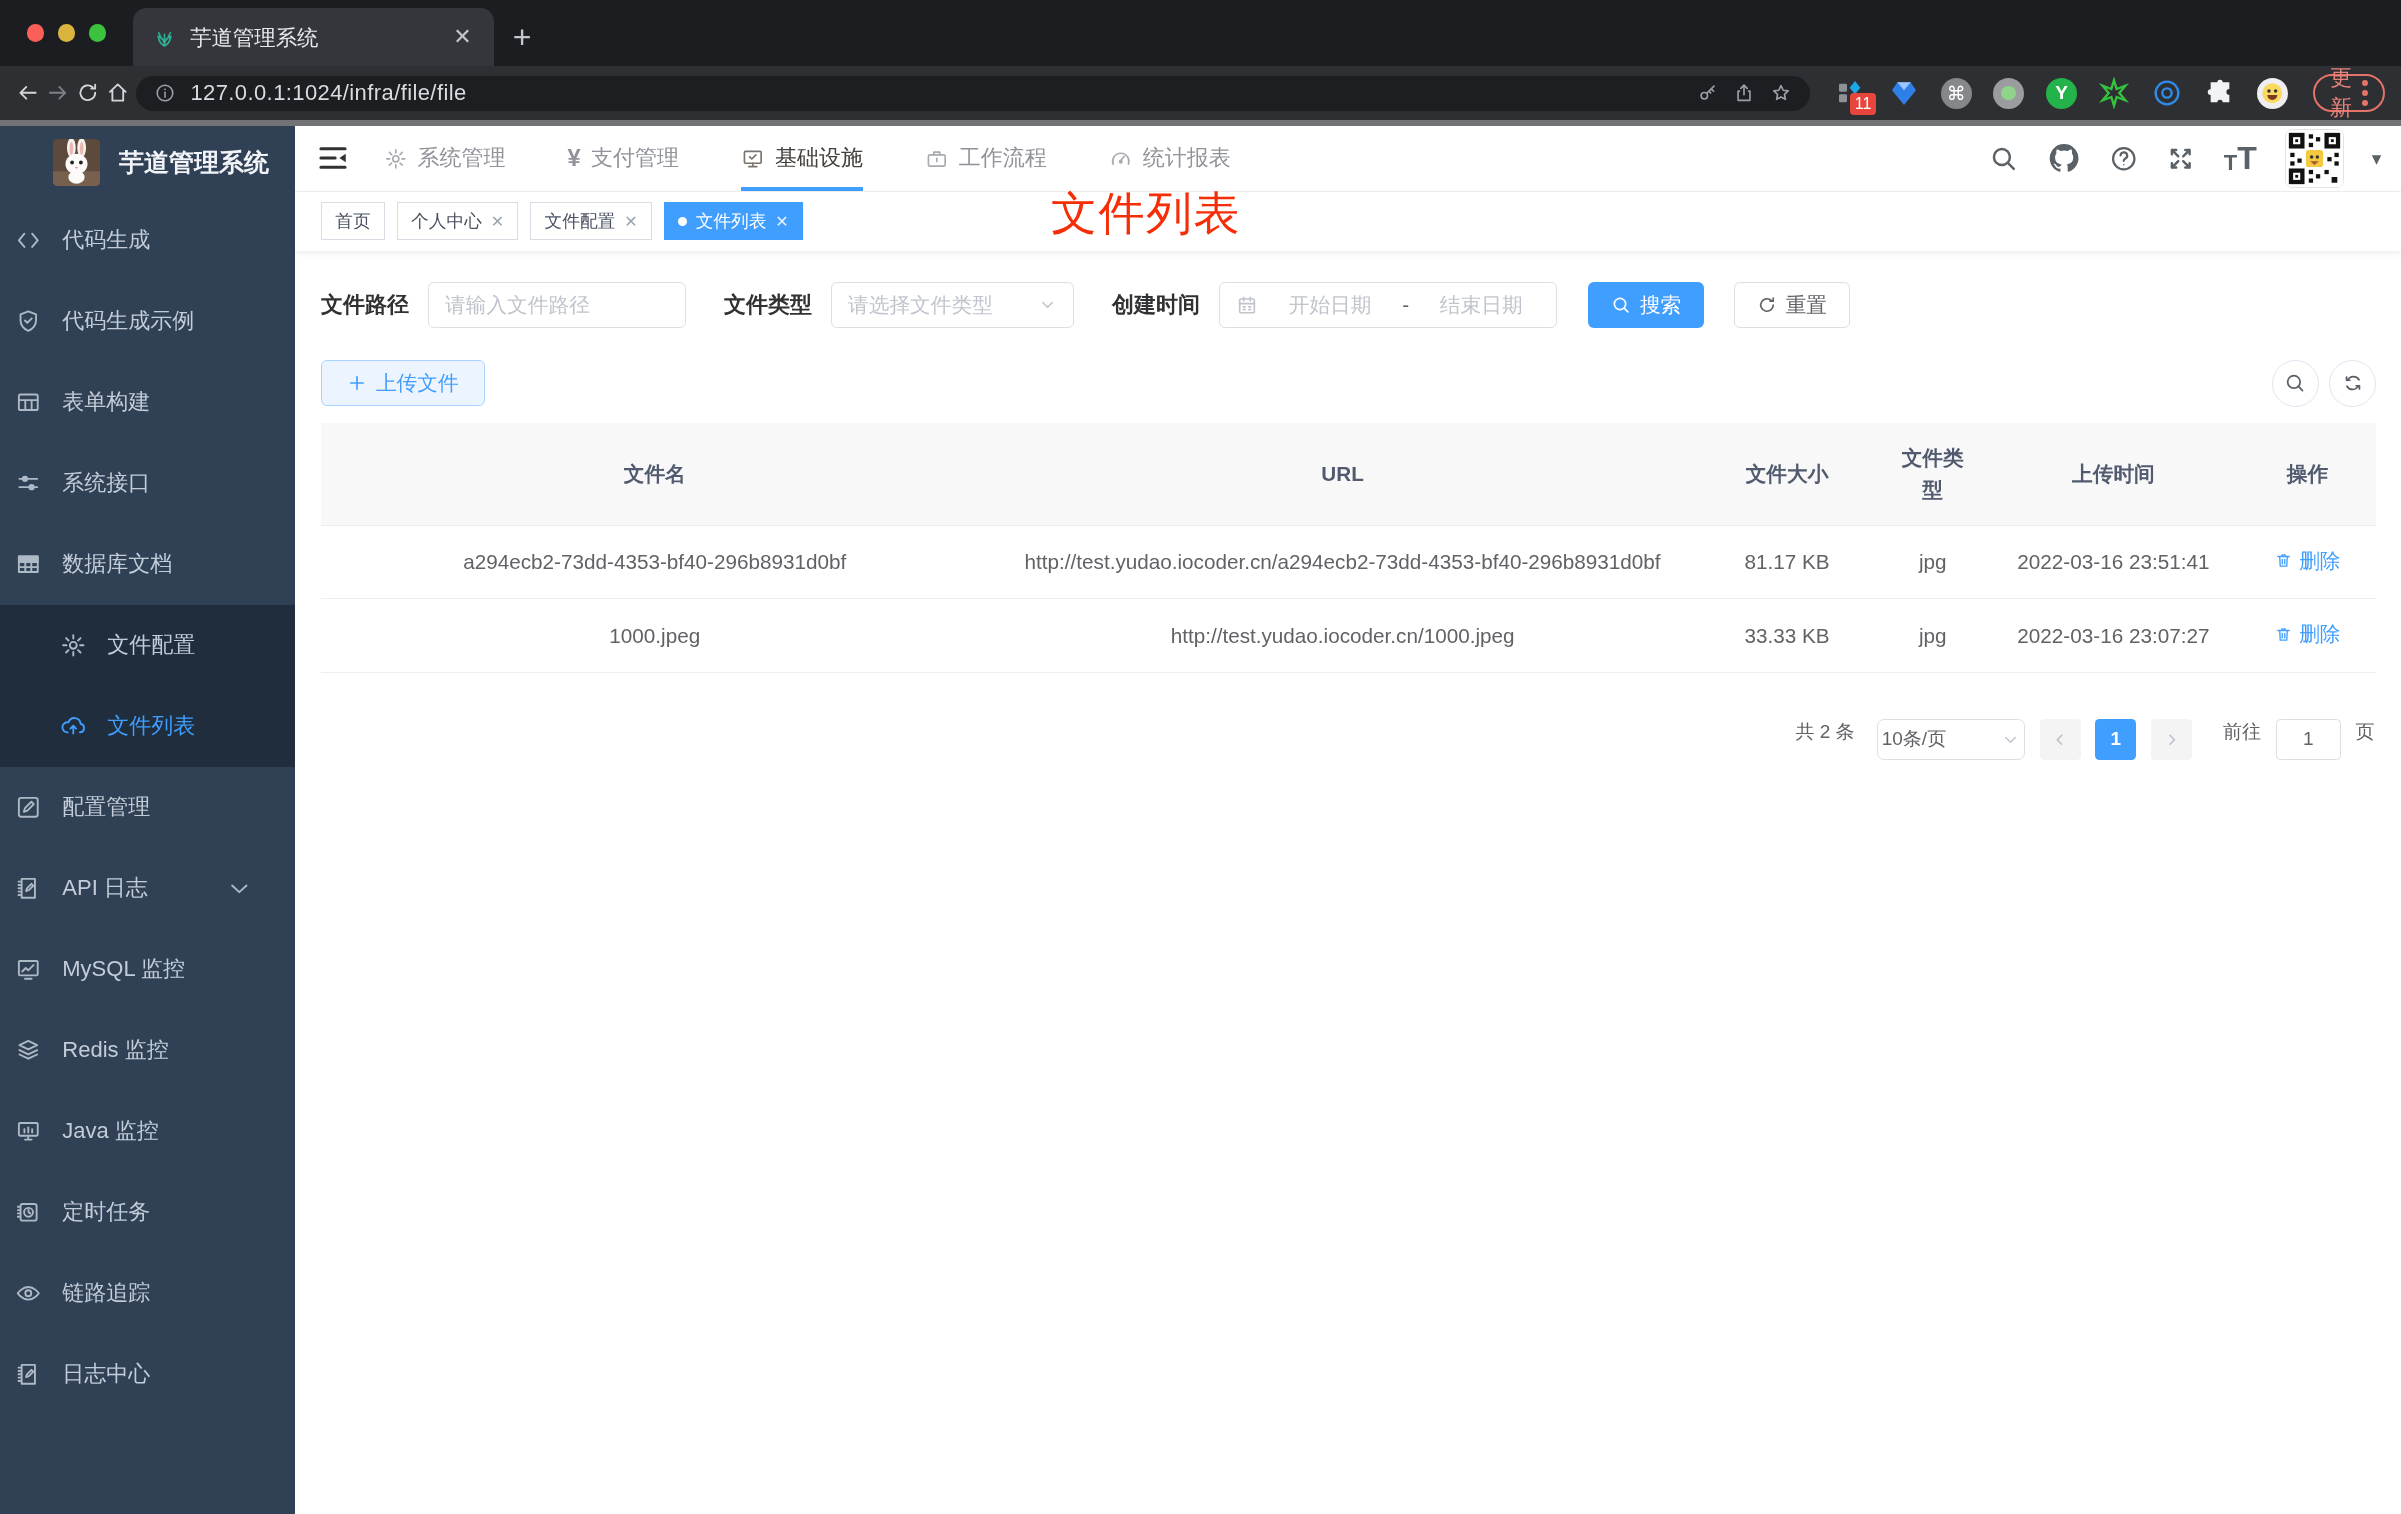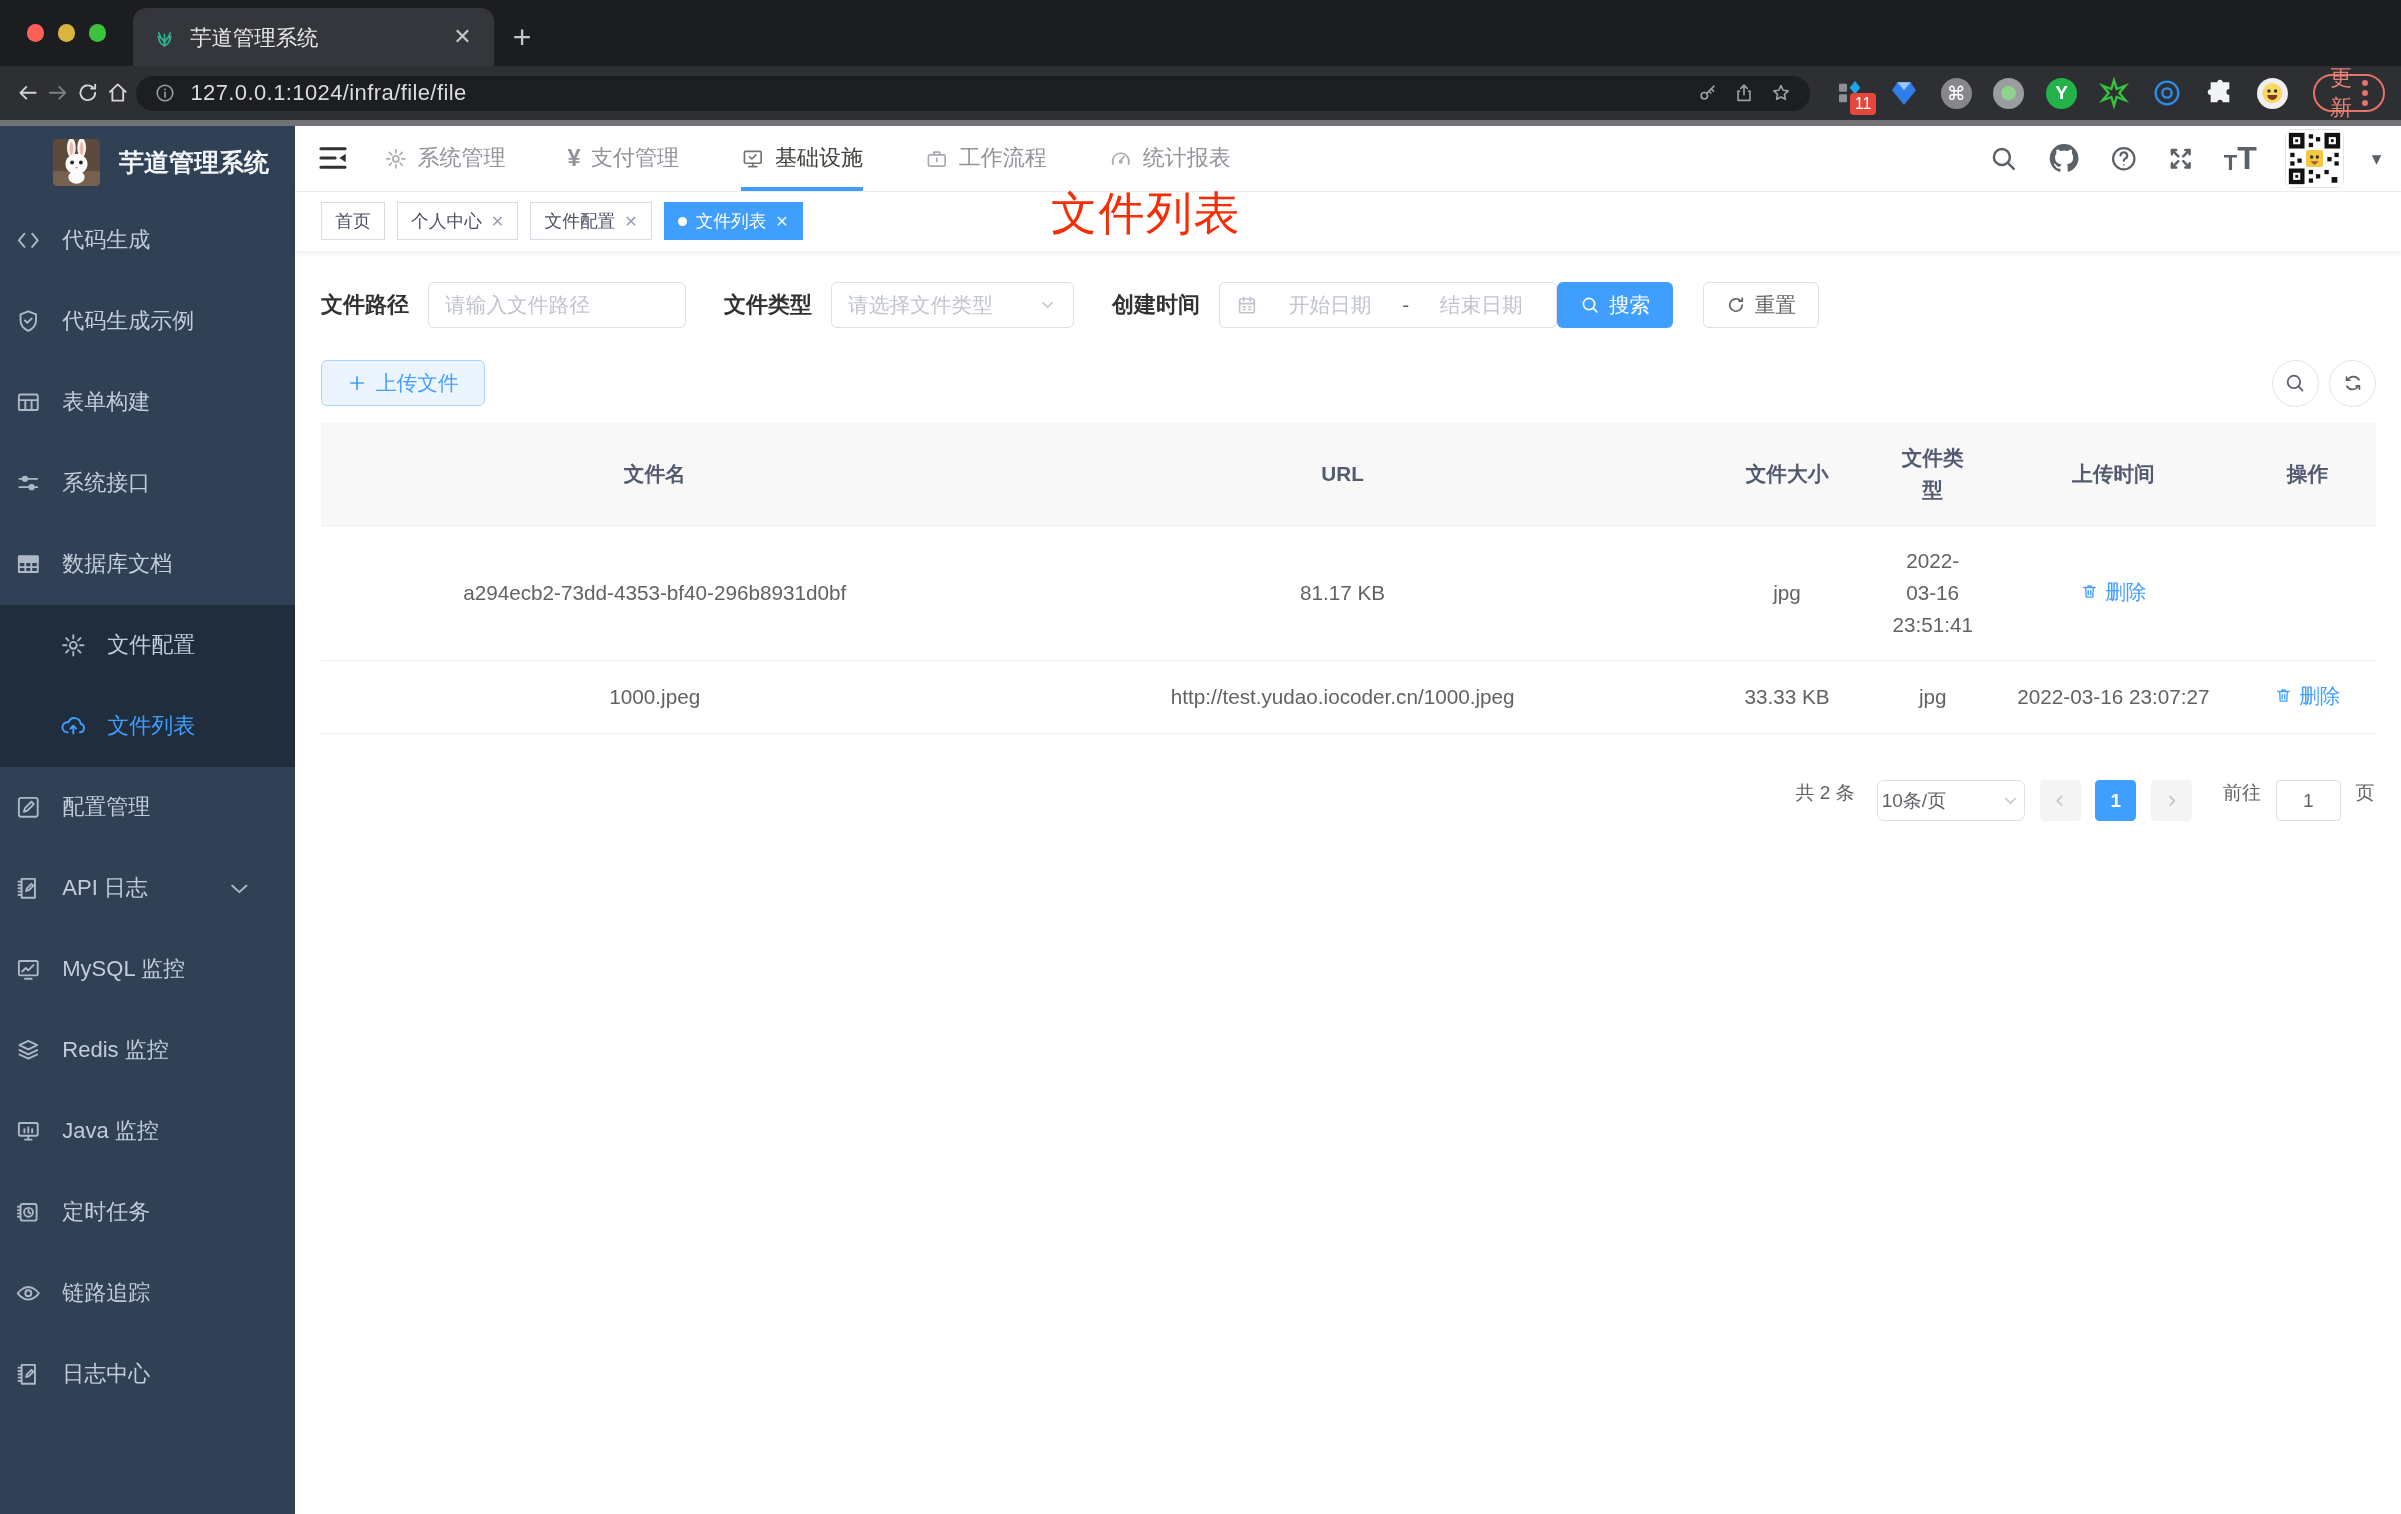--- a/index.html
+++ b/index.html
@@ -78,21 +78,21 @@
   .content{flex:1;padding:31px 26px 0 26px;position:relative}
   .filters{display:flex;align-items:center;height:46px;gap:0}
   .f-label{font-size:22px;font-weight:bold;color:#303133;margin-right:19px;white-space:nowrap}
   .inp{height:46px;border:1.5px solid #dcdfe6;border-radius:5.9px;background:#fff;display:flex;align-items:center;padding:0 16px;color:#606266}
   .inp input{border:0;outline:0;width:100%;font:inherit;font-size:20.7px;color:#606266;background:transparent}
   .inp input::placeholder{color:#c0c4cc}
   .w-path{width:258px;margin-right:38px}
   .w-type{width:243px;margin-right:38px;justify-content:space-between}
   .placeholder{color:#c0c4cc;font-size:20.7px}
   .sel-caret{width:19px;height:19px;color:#c0c4cc}
-  .w-date{width:338px;gap:13.3px}
+  .w-date{width:338px;margin-right:31px;gap:13.3px}
   .cal-ic{width:22px;height:22px;color:#c0c4cc}
   .date-part{flex:1;text-align:center;color:#c0c4cc}
   .date-sep{color:#606266}
   .btn{height:46px;border-radius:5.9px;display:inline-flex;align-items:center;justify-content:center;gap:8.9px;font-size:20.7px;padding:0 22px;cursor:pointer;border:1.5px solid transparent}
   .btn .ic{width:20px;height:20px}
   .btn-primary{background:#409eff;color:#fff}
   .btn-plain{background:#fff;border-color:#dcdfe6;color:#606266;margin-left:29.5px}
   .btn-upload{background:#ecf5ff;border-color:#a9d3ff;color:#409eff;padding:0 25px}
 
   .actions{margin-top:32px;display:flex;align-items:center}
@@ -654,20 +654,21 @@
               <div class="tcell">文件名</div>
               <div class="tcell">URL</div>
               <div class="tcell">文件大小</div>
               <div class="tcell">文件类型</div>
               <div class="tcell">上传时间</div>
               <div class="tcell">操作</div>
             </div>
           <div class="tbody" id="tbody">
               <div class="trow">
                 <div class="tcell">a294ecb2-73dd-4353-bf40-296b8931d0bf</div>
+                <div class="tcell url-cell">http://test.yudao.iocoder.cn/a294ecb2-73dd-4353-bf40-296b8931d0bf</div>
                 <div class="tcell">81.17 KB</div>
                 <div class="tcell">jpg</div>
                 <div class="tcell">2022-03-16 23:51:41</div>
                 <div class="tcell"><span class="del-link">
                     <span class="ic">
                       <svg viewBox="0 0 24 24" fill="none" stroke="currentColor" stroke-width="1.7" stroke-linecap="round" stroke-linejoin="round">
                         <path d="M4.8 7h14.4M10 7V4.8h4V7M7.2 7l.7 12.2h8.2L16.8 7M10.4 10.5v5.6M13.6 10.5v5.6"></path>
                       </svg>
                     </span>
                     <span>删除</span>

